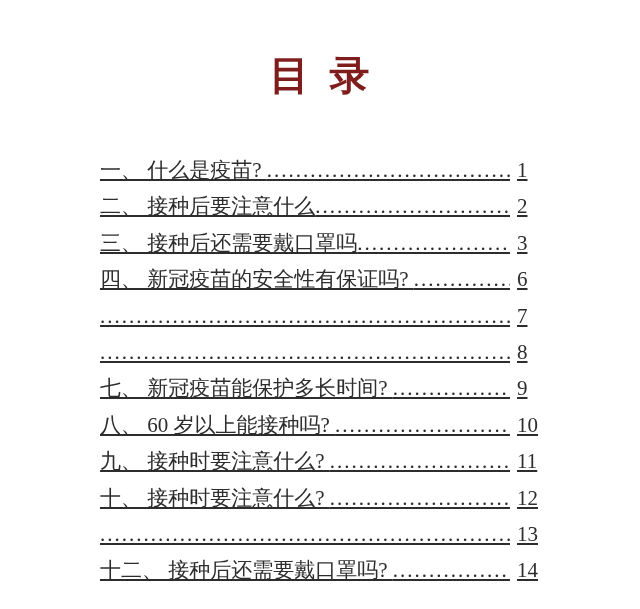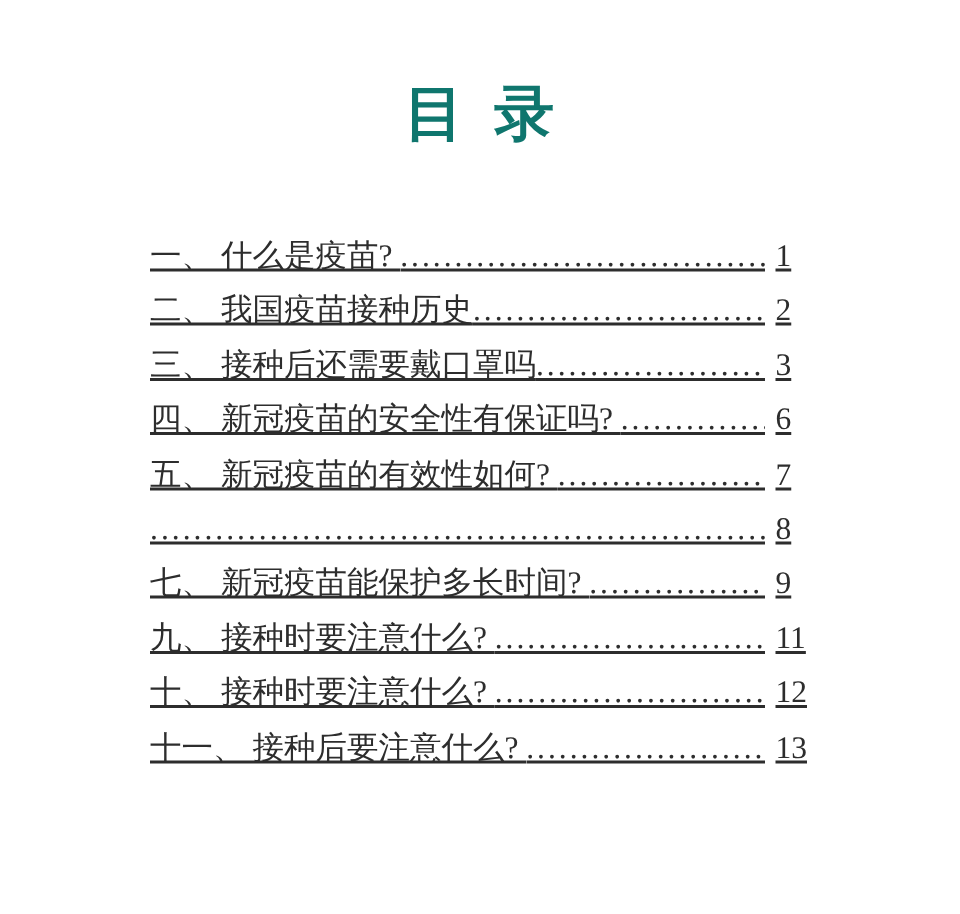--- a/index.html
+++ b/index.html
@@ -20,21 +20,21 @@
     background: #ffffff;
     position: relative;
   }
   .title {
     margin: 52px 0 0 0;
     padding: 0;
     text-align: center;
     font-size: 40px;
     line-height: 48px;
     font-weight: 700;
-    color: #0f766e;
+    color: #7f1d1d;
     word-spacing: 8px;
     letter-spacing: 1px;
   }
   .toc {
     margin: 52px 0 0 100px;
     width: 446px;
   }
   .toc-row {
     display: flex;
     align-items: stretch;
@@ -74,68 +74,76 @@
 
   <div class="toc">
 
     <div class="toc-row">
       <span class="toc-label">一、 什么是疫苗? </span>
       <span class="toc-leader"></span>
       <span class="toc-page">1</span>
     </div>
 
     <div class="toc-row">
-      <span class="toc-label">二、 我国疫苗接种历史</span>
+      <span class="toc-label">二、 接种后要注意什么</span>
       <span class="toc-leader"></span>
       <span class="toc-page">2</span>
     </div>
 
     <div class="toc-row">
       <span class="toc-label">三、 接种后还需要戴口罩吗</span>
       <span class="toc-leader"></span>
       <span class="toc-page">3</span>
     </div>
 
     <div class="toc-row">
       <span class="toc-label">四、 新冠疫苗的安全性有保证吗? </span>
       <span class="toc-leader"></span>
       <span class="toc-page">6</span>
     </div>
 
     <div class="toc-row">
-      <span class="toc-label">五、 新冠疫苗的有效性如何? </span>
       <span class="toc-leader"></span>
       <span class="toc-page">7</span>
     </div>
 
     <div class="toc-row">
       <span class="toc-leader"></span>
       <span class="toc-page">8</span>
     </div>
 
     <div class="toc-row">
       <span class="toc-label">七、 新冠疫苗能保护多长时间? </span>
       <span class="toc-leader"></span>
       <span class="toc-page">9</span>
     </div>
 
+    <div class="toc-row">
+      <span class="toc-label">八、 60 岁以上能接种吗? </span>
+      <span class="toc-leader"></span>
+      <span class="toc-page">10</span>
+    </div>
 
     <div class="toc-row">
       <span class="toc-label">九、 接种时要注意什么? </span>
       <span class="toc-leader"></span>
       <span class="toc-page">11</span>
     </div>
 
     <div class="toc-row">
       <span class="toc-label">十、 接种时要注意什么? </span>
       <span class="toc-leader"></span>
       <span class="toc-page">12</span>
     </div>
 
     <div class="toc-row">
-      <span class="toc-label">十一、 接种后要注意什么? </span>
       <span class="toc-leader"></span>
       <span class="toc-page">13</span>
     </div>
 
+    <div class="toc-row">
+      <span class="toc-label">十二、 接种后还需要戴口罩吗? </span>
+      <span class="toc-leader"></span>
+      <span class="toc-page">14</span>
+    </div>
 
   </div>
 </div>
 
 </body></html>

